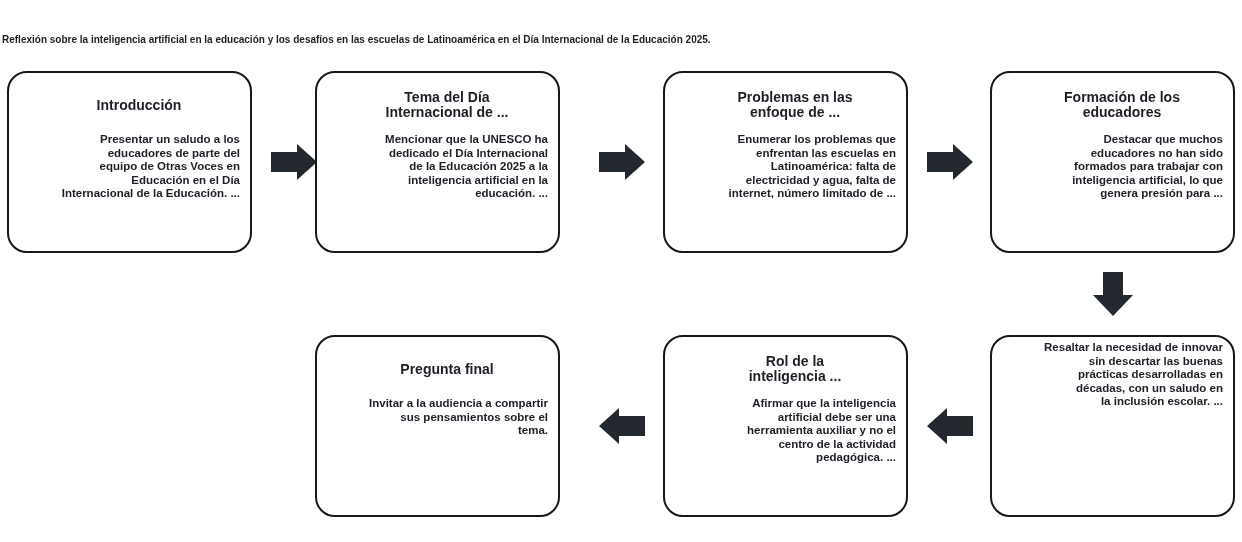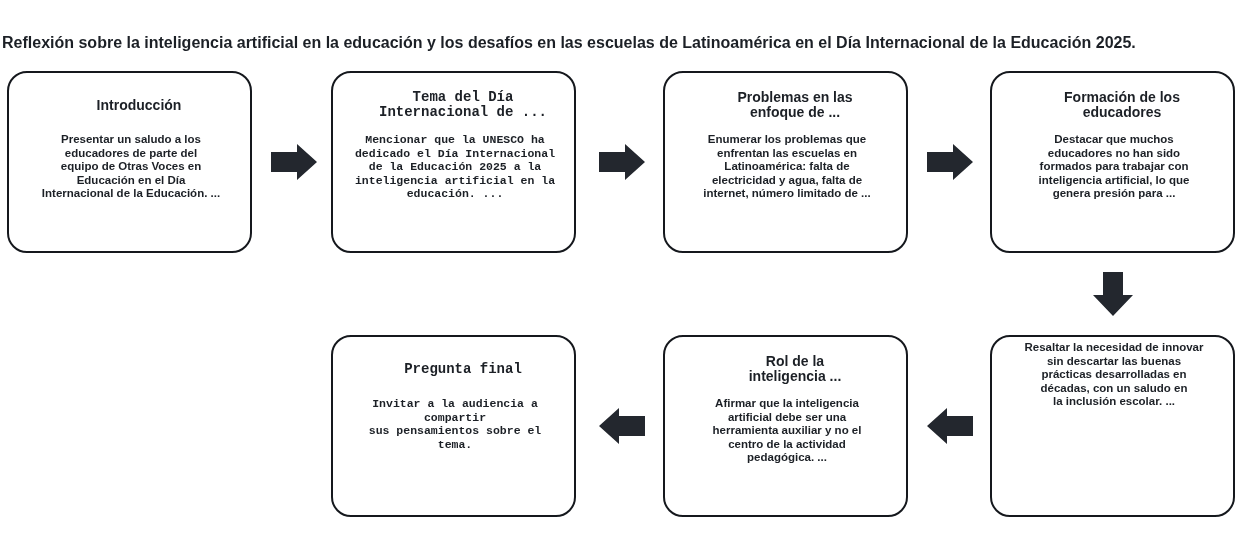--- a/index.html
+++ b/index.html
@@ -16,39 +16,39 @@
     width: 1242px;
     height: 542px;
     background: var(--background);
     overflow: hidden;
   }
   .page-title {
     position: absolute;
     left: 2px;
     top: 34px;
     width: 1240px;
-    font-size: 16px;
+    font-size: 10px;
     font-weight: 700;
     color: var(--text);
     white-space: nowrap;
     letter-spacing: 0px;
   }
   .flow-node {
     position: absolute;
     width: 245px;
     height: 182px;
     border: 2px solid var(--box-border);
     border-radius: 20px;
     background: var(--background);
     color: var(--text);
   }
   .row1 { top: 71px; }
   .row2 { top: 335px; }
   .col1 { left: 7px; }
-  .col2 { left: 331px; font-family: Liberation Mono, monospace; }
+  .col2 { left: 315px; }
   .col3 { left: 663px; }
   .col4 { left: 990px; }
   .box-title {
     height: 48px;
     margin-top: 8px;
     padding: 0 10px;
     display: flex;
     align-items: center;
     justify-content: center;
     text-align: center;
@@ -57,21 +57,21 @@
     line-height: 15px;
     white-space: pre-line;
     margin-left: 19px;
   }
   .box-body {
     padding: 4px 10px 0 13px;
     font-size: 11.5px;
     font-weight: 700;
     line-height: 13.5px;
     white-space: pre-line;
-    text-align: center;
+    text-align: right;
   }
   .flow-arrow {
     position: absolute;
     color: var(--arrow);
     line-height: 0;
   }
   .arrow-r1 { top: 144px; }
   .arrow-r2 { top: 408px; }
   .ar1 { left: 271px; }
   .ar2 { left: 599px; }

